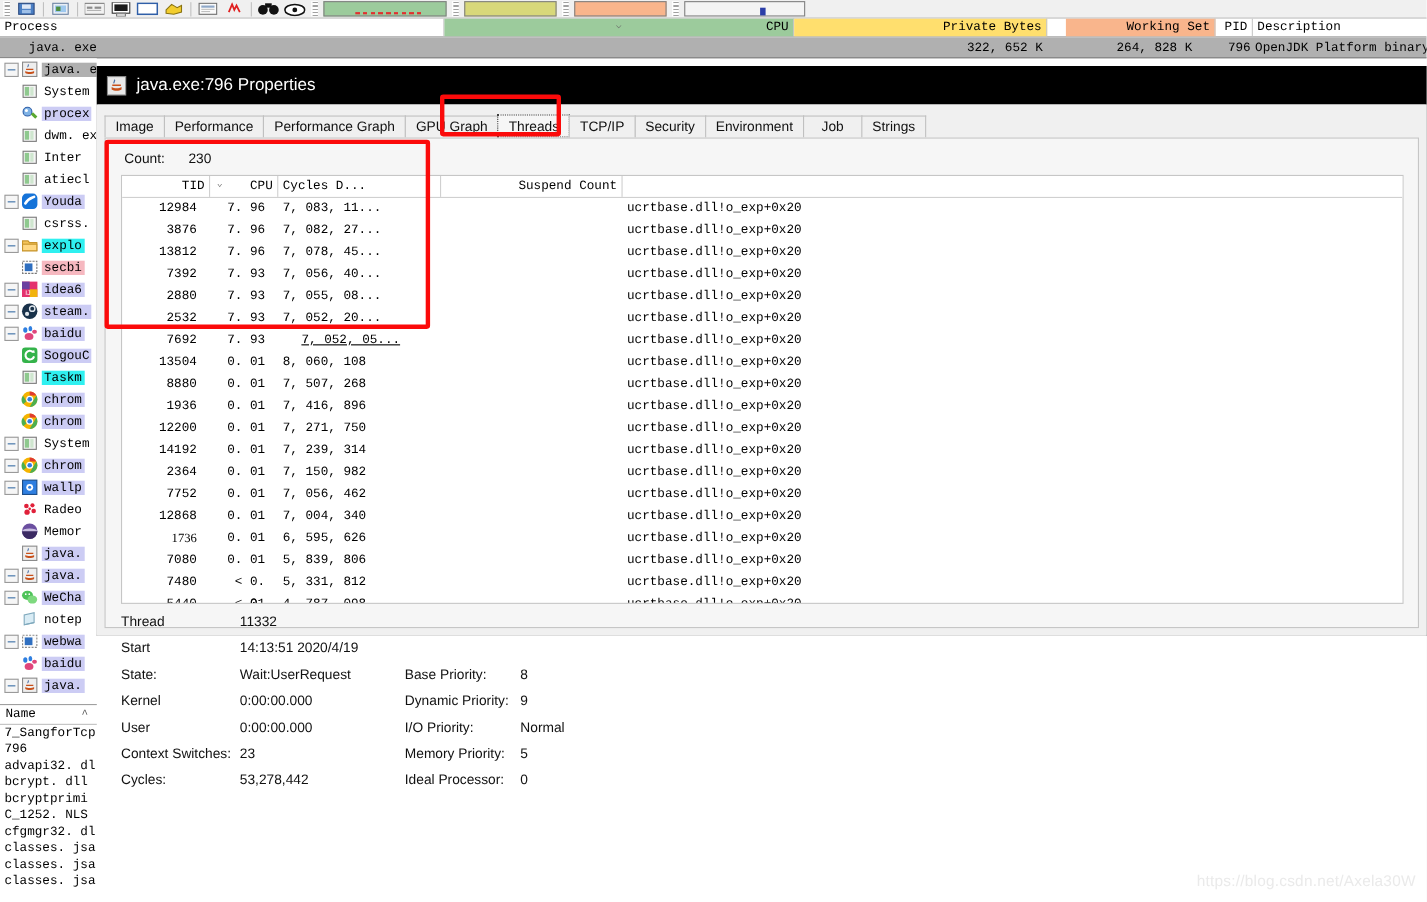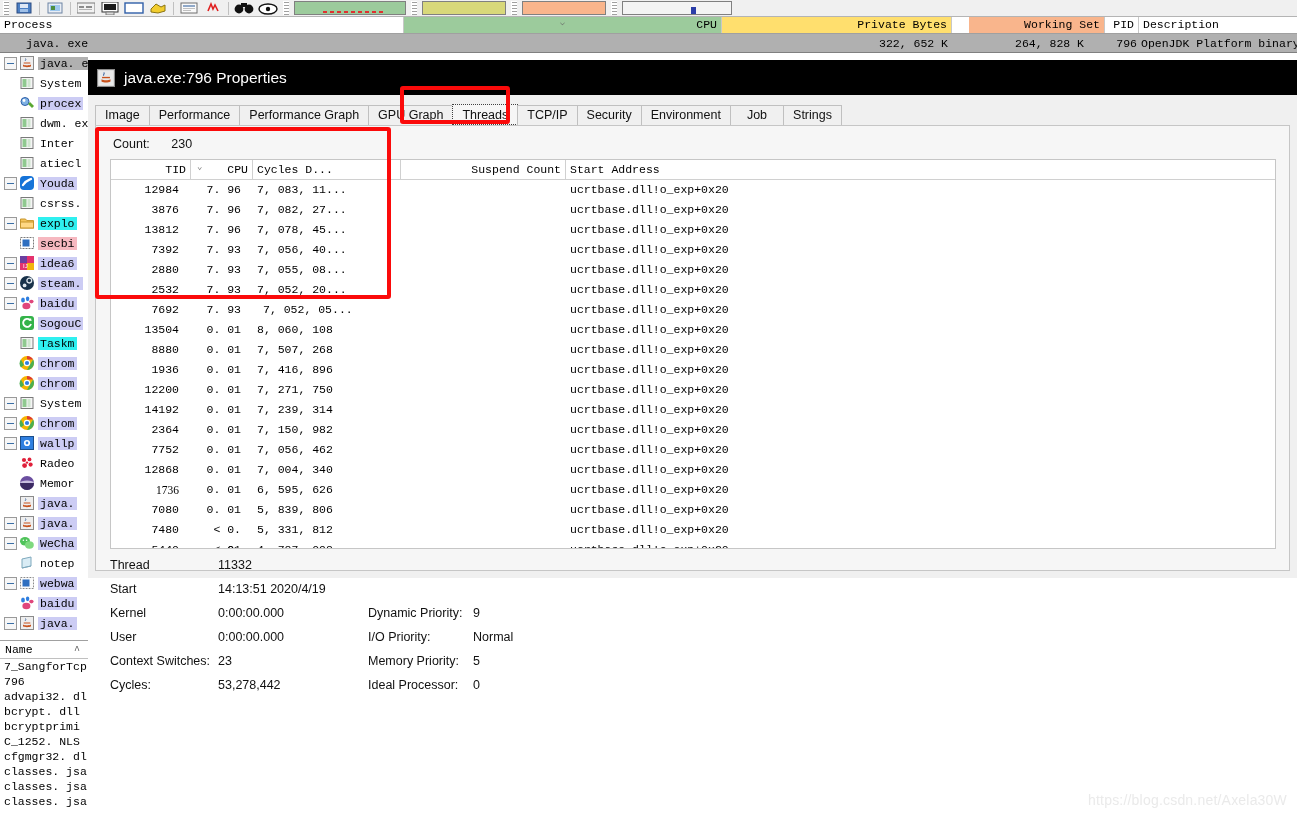--- a/index.html
+++ b/index.html
@@ -629,23 +629,20 @@
             <div class="hcell right" style="left: 80px; width: 62px;">
               <div class="hchev" style="left: 6px;">⌄</div>
               <span>CPU</span>
             </div>
             <div class="hcell left" style="left: 142px; width: 148px;">
               <span>Cycles D...</span>
             </div>
             <div class="hcell right" style="left: 290px; width: 165px;">
               <span>Suspend Count</span>
             </div>
-            <div class="hcell left" style="left: 455px; width: 400px; border-right: none;">
-              <span>Start Address</span>
-            </div>
           </div>
         <div id="thr-rows">
             <div class="thr-row">
               <div class="c right" style="left: 0px; width: 72px; padding-left: 4px; padding-right: 4px;">12984</div>
               <div class="c right" style="left: 80px; width: 54px; padding-left: 4px; padding-right: 4px;">7. 96</div>
               <div class="c " style="left: 142px; width: 140px; padding-left: 4px; padding-right: 4px;">7, 083, 11...</div>
               <div class="c right" style="left: 290px; width: 157px; padding-left: 4px; padding-right: 4px;"></div>
               <div class="c " style="left: 455px; width: 392px; padding-left: 4px; padding-right: 4px;">ucrtbase.dll!o_exp+0x20</div>
             </div>
             <div class="thr-row">
@@ -679,21 +676,21 @@
             <div class="thr-row">
               <div class="c right" style="left: 0px; width: 72px; padding-left: 4px; padding-right: 4px;">2532</div>
               <div class="c right" style="left: 80px; width: 54px; padding-left: 4px; padding-right: 4px;">7. 93</div>
               <div class="c " style="left: 142px; width: 140px; padding-left: 4px; padding-right: 4px;">7, 052, 20...</div>
               <div class="c right" style="left: 290px; width: 157px; padding-left: 4px; padding-right: 4px;"></div>
               <div class="c " style="left: 455px; width: 392px; padding-left: 4px; padding-right: 4px;">ucrtbase.dll!o_exp+0x20</div>
             </div>
             <div class="thr-row">
               <div class="c right" style="left: 0px; width: 72px; padding-left: 4px; padding-right: 4px;">7692</div>
               <div class="c right" style="left: 80px; width: 54px; padding-left: 4px; padding-right: 4px;">7. 93</div>
-              <div class="c " style="left: 148px; width: 140px; padding-left: 4px; padding-right: 4px;">7, 052, 05...</div>
+              <div class="c " style="left: 159px; width: 140px; padding-left: 4px; padding-right: 4px; text-decoration: underline;">7, 052, 05...</div>
               <div class="c right" style="left: 290px; width: 157px; padding-left: 4px; padding-right: 4px;"></div>
               <div class="c " style="left: 455px; width: 392px; padding-left: 4px; padding-right: 4px;">ucrtbase.dll!o_exp+0x20</div>
             </div>
             <div class="thr-row">
               <div class="c right" style="left: 0px; width: 72px; padding-left: 4px; padding-right: 4px;">13504</div>
               <div class="c right" style="left: 80px; width: 54px; padding-left: 4px; padding-right: 4px;">0. 01</div>
               <div class="c " style="left: 142px; width: 140px; padding-left: 4px; padding-right: 4px;">8, 060, 108</div>
               <div class="c right" style="left: 290px; width: 157px; padding-left: 4px; padding-right: 4px;"></div>
               <div class="c " style="left: 455px; width: 392px; padding-left: 4px; padding-right: 4px;">ucrtbase.dll!o_exp+0x20</div>
             </div>
@@ -784,20 +781,26 @@
             <div class="d-l2"></div>
             <div class="d-v2"></div>
           </div>
           <div class="drow">
             <div class="d-l1">Start</div>
             <div class="d-v1">14:13:51  2020/4/19</div>
             <div class="d-l2"></div>
             <div class="d-v2"></div>
           </div>
           <div class="drow">
+            <div class="d-l1">State:</div>
+            <div class="d-v1">Wait:UserRequest</div>
+            <div class="d-l2">Base Priority:</div>
+            <div class="d-v2">8</div>
+          </div>
+          <div class="drow">
             <div class="d-l1">Kernel</div>
             <div class="d-v1">0:00:00.000</div>
             <div class="d-l2">Dynamic Priority:</div>
             <div class="d-v2">9</div>
           </div>
           <div class="drow">
             <div class="d-l1">User</div>
             <div class="d-v1">0:00:00.000</div>
             <div class="d-l2">I/O Priority:</div>
             <div class="d-v2">Normal</div>

